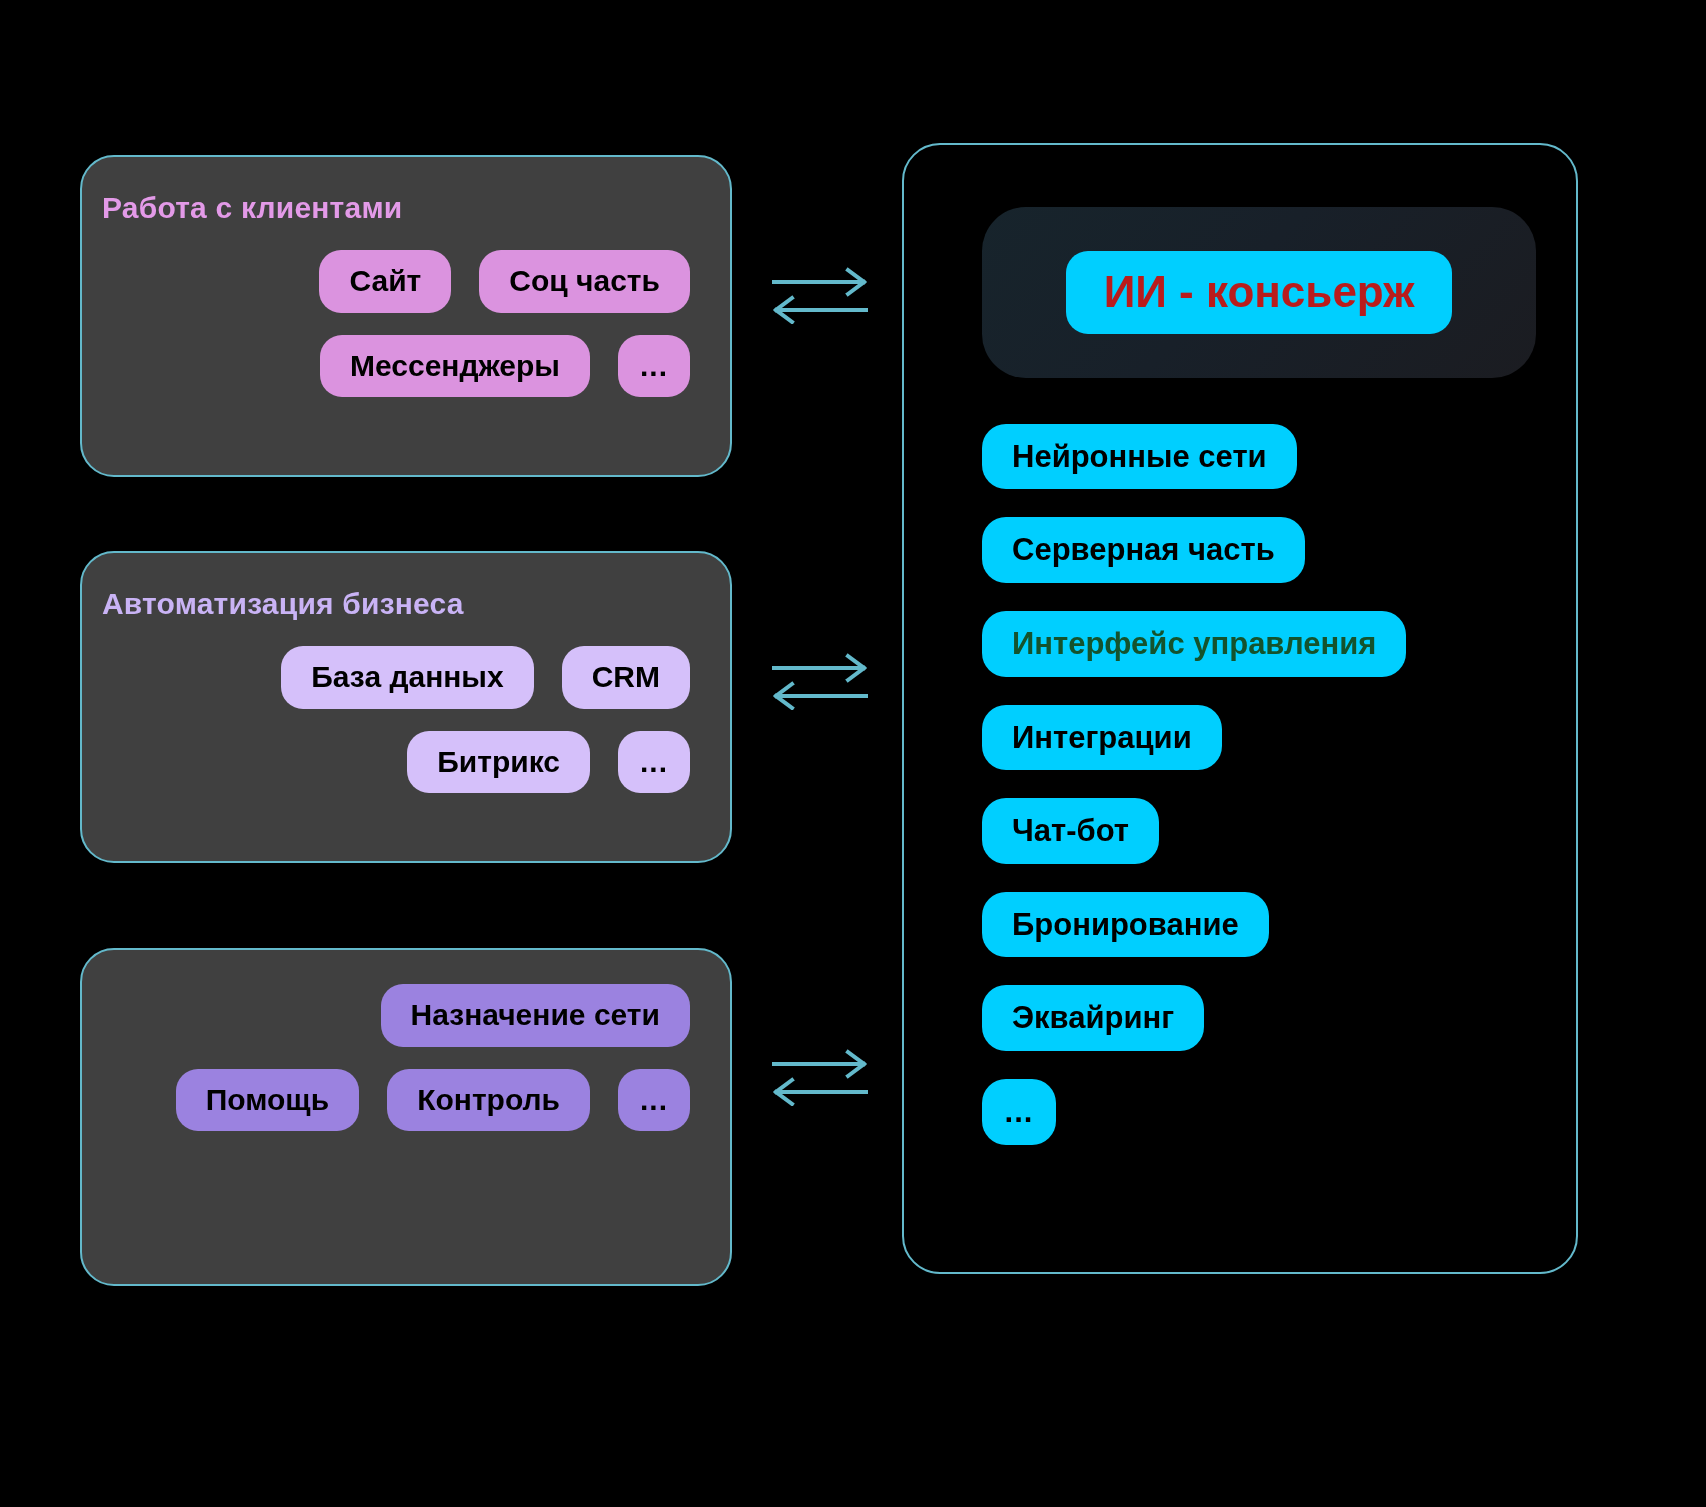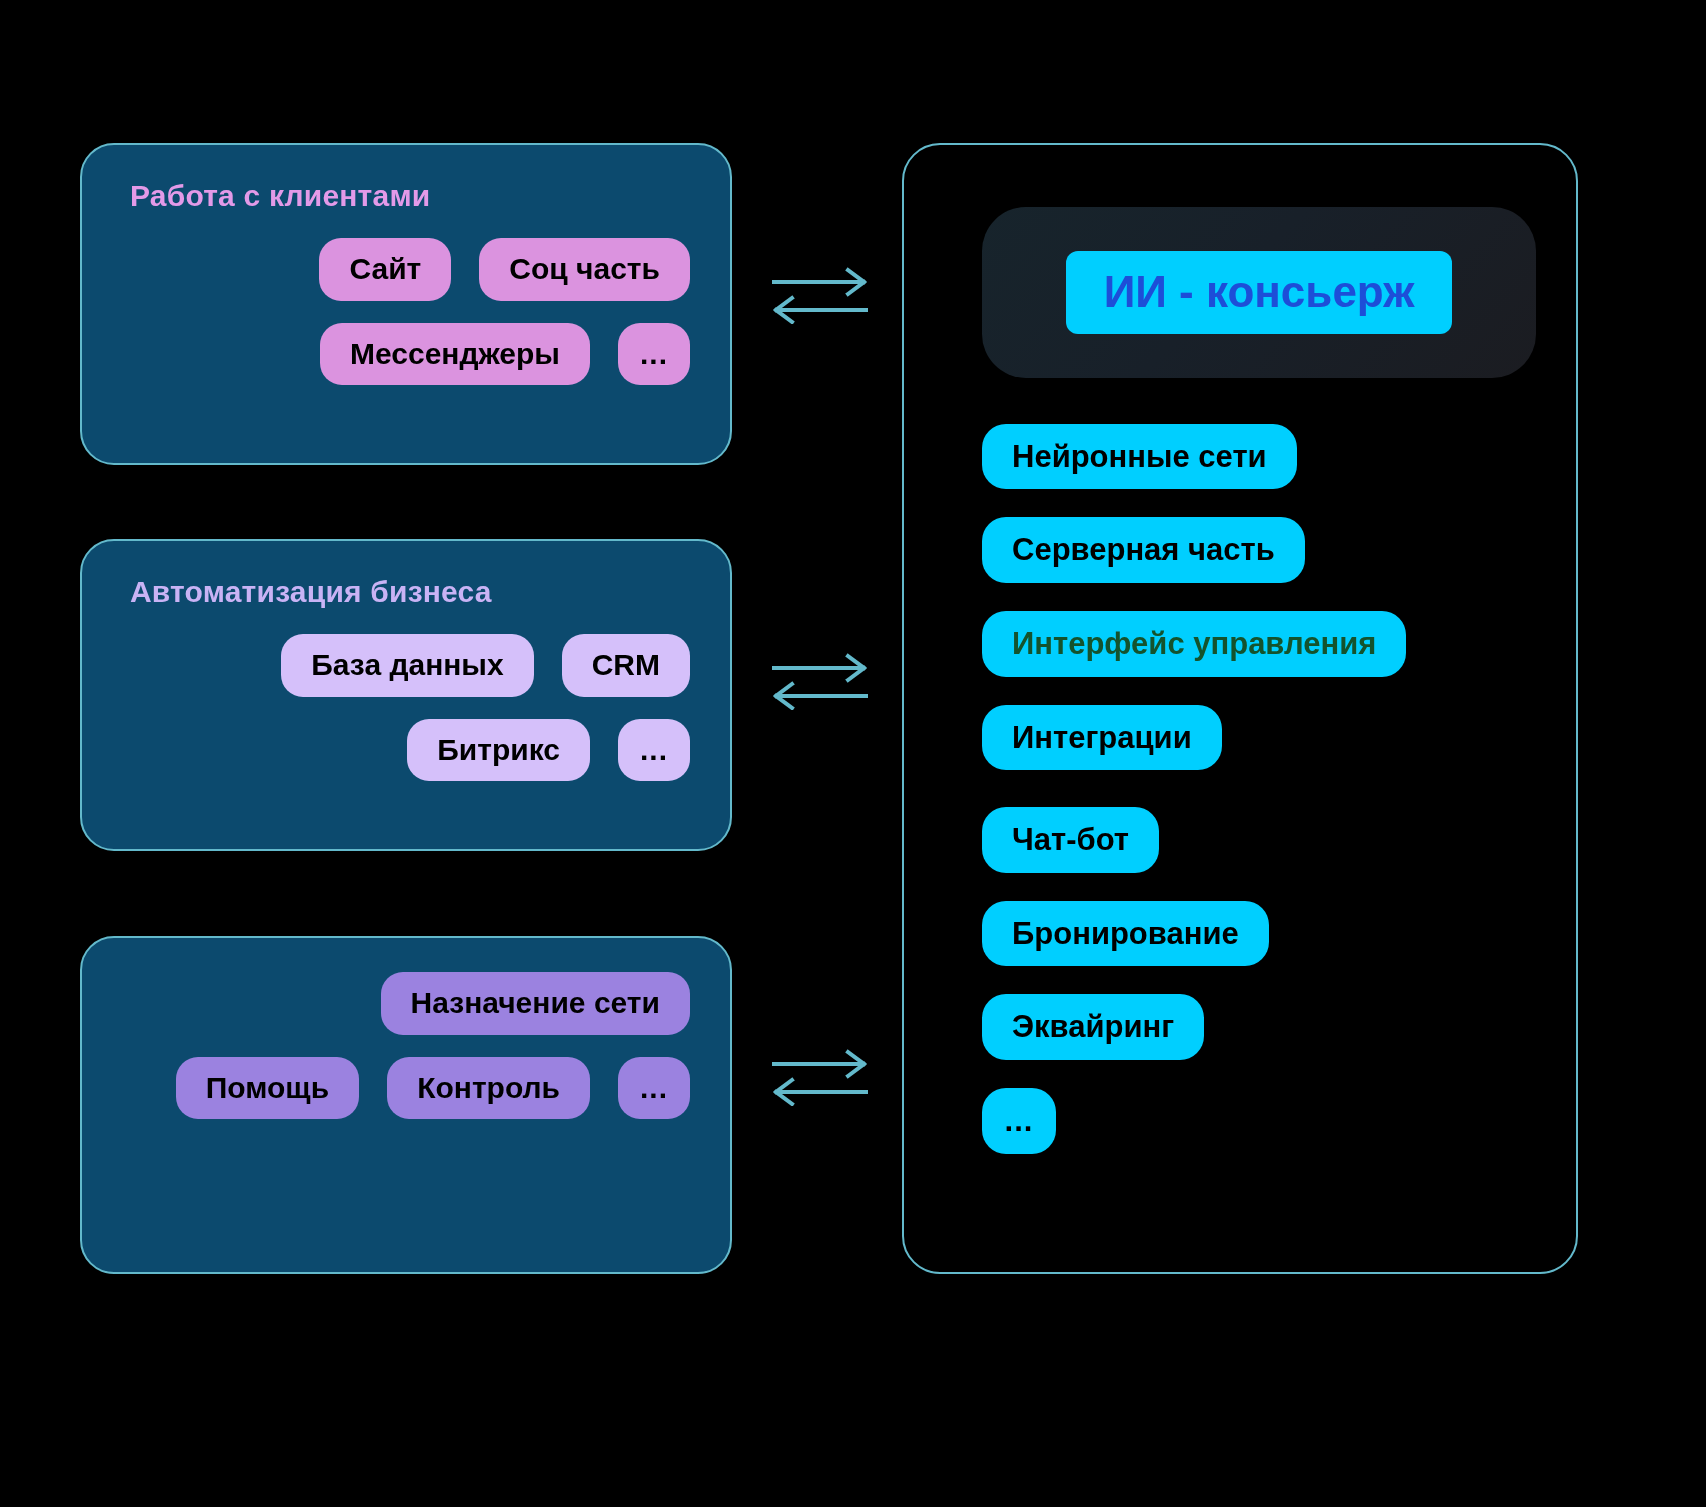--- a/index.html
+++ b/index.html
@@ -22,24 +22,25 @@
     height: 1507px;
     background: #000000;
   }
 
   
   .group-box {
     position: absolute;
     box-sizing: border-box;
     border: 2px solid #63b9cb;
     border-radius: 34px;
-    background: #0c4a6e;
-    padding: 34px 40px 40px 48px;
+    background: #404040;
+    padding: 34px 40px 40px 20px;
     display: flex;
     flex-direction: column;
+    margin-top: 12px;
   }
   #group-0 { left: 80px;  top: 143px;  width: 652px; height: 322px; }
   #group-1 { left: 80px;  top: 539px;  width: 652px; height: 312px; }
   #group-2 { left: 80px;  top: 936px;  width: 652px; height: 338px; }
 
   .group-title {
     font-size: 30px;
     font-weight: bold;
     letter-spacing: 0.2px;
     margin: 0 0 26px 0;
@@ -111,24 +112,24 @@
     border-radius: 44px;
     background: linear-gradient(135deg, #17242c 0%, #182029 45%, #1b1c21 100%);
     padding: 44px 0;
     display: flex;
     justify-content: center;
   }
   .hero-pill {
     display: inline-flex;
     align-items: center;
     justify-content: center;
-    border-radius: 12px;
+    border-radius: 22px;
     font-size: 44px;
     font-weight: bold;
-    color: #1d4ed8;
+    color: #b91c1c;
     padding: 16px 38px;
     line-height: 1.15;
     white-space: nowrap;
   }
 
   .feature-list {
     margin: 46px 0 0 78px;
     display: flex;
     flex-direction: column;
     align-items: flex-start;
@@ -228,20 +229,20 @@
   <div id="right-panel" style="border-color: rgb(99, 185, 203);">
     <div class="hero-wrap">
       <span class="hero-pill" style="background: rgb(0, 207, 255);">ИИ - консьерж</span>
     </div>
 
     <div class="feature-list">
       <span class="feature-chip" style="background: rgb(0, 207, 255); color: rgb(0, 0, 0);">Нейронные сети</span>
       <span class="feature-chip" style="background: rgb(0, 207, 255); color: rgb(0, 0, 0);">Серверная часть</span>
       <span class="feature-chip" style="background: rgb(0, 207, 255); color: #14532d;">Интерфейс управления</span>
       <span class="feature-chip" style="background: rgb(0, 207, 255); color: rgb(0, 0, 0);">Интеграции</span>
-      <span class="feature-chip" style="background: rgb(0, 207, 255); color: rgb(0, 0, 0); margin-top: 9px;">Чат-бот</span>
+      <span class="feature-chip" style="background: rgb(0, 207, 255); color: rgb(0, 0, 0);">Чат-бот</span>
       <span class="feature-chip" style="background: rgb(0, 207, 255); color: rgb(0, 0, 0);">Бронирование</span>
       <span class="feature-chip" style="background: rgb(0, 207, 255); color: rgb(0, 0, 0);">Эквайринг</span>
       <span class="feature-chip ellipsis" style="background: rgb(0, 207, 255); color: rgb(0, 0, 0);">...</span>
     </div>
   </div>
 
 </div>
 
 </body></html>

